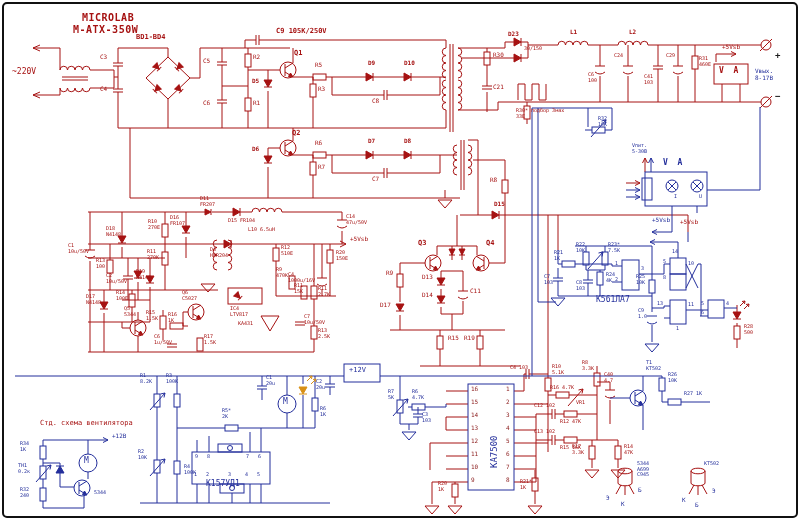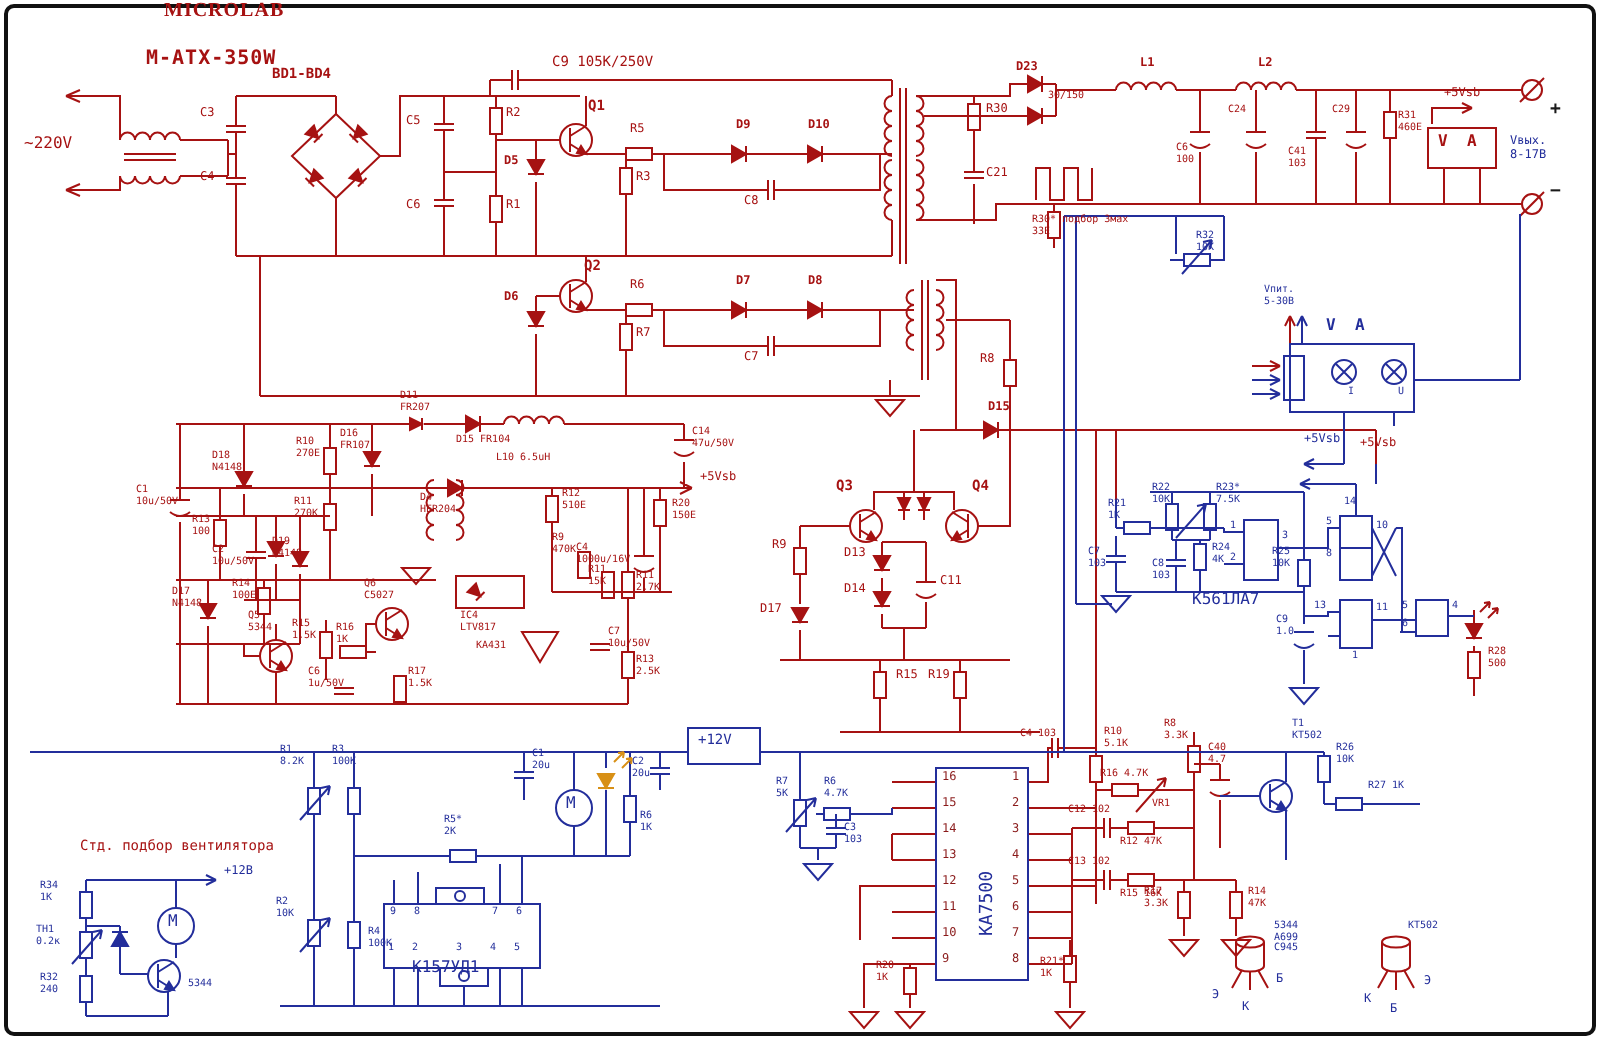--- a/index.html
+++ b/index.html
@@ -304,33 +304,33 @@
     </g>
 
     <g stroke="#d89016" color="#d89016" stroke-width="1" fill="none">
       <use href="#dd" transform="translate(303,387)"></use>
       <use href="#ledarr" transform="translate(307,381)"></use>
     </g>
   </svg>
 
   <div id="frame"></div>
 
-  <div class="ttl" style="left:82px;top:0;font-family:Liberation Serif, serif;">MICROLAB</div>
+  <div class="ttl" style="left:82px;top:12px;">MICROLAB</div>
   <div class="ttl" style="left:73px;top:24px;">M-ATX-350W</div>
 
   <div id="labels">
       <span class="lbl" style="left: 12px; top: 68px; font-size: 8px; color: rgb(166, 18, 18);">~220V</span>
       <span class="lbl" style="left: 136px; top: 34px; font-size: 7px; color: rgb(166, 18, 18); font-weight: bold;">BD1-BD4</span>
       <span class="lbl" style="left: 100px; top: 54px; font-size: 6px; color: rgb(166, 18, 18);">C3</span>
       <span class="lbl" style="left: 100px; top: 86px; font-size: 6px; color: rgb(166, 18, 18);">C4</span>
       <span class="lbl" style="left: 203px; top: 58px; font-size: 6px; color: rgb(166, 18, 18);">C5</span>
       <span class="lbl" style="left: 203px; top: 100px; font-size: 6px; color: rgb(166, 18, 18);">C6</span>
       <span class="lbl" style="left: 253px; top: 54px; font-size: 6px; color: rgb(166, 18, 18);">R2</span>
       <span class="lbl" style="left: 253px; top: 100px; font-size: 6px; color: rgb(166, 18, 18);">R1</span>
-      <span class="lbl" style="left: 276px; top: 28px; font-size: 7px; color: rgb(166, 18, 18); font-weight: normal;">C9 105K/250V</span>
+      <span class="lbl" style="left: 276px; top: 28px; font-size: 7px; color: rgb(166, 18, 18); font-weight: bold;">C9 105K/250V</span>
       <span class="lbl" style="left: 294px; top: 50px; font-size: 7px; color: rgb(166, 18, 18); font-weight: bold;">Q1</span>
       <span class="lbl" style="left: 315px; top: 62px; font-size: 6px; color: rgb(166, 18, 18);">R5</span>
       <span class="lbl" style="left: 318px; top: 86px; font-size: 6px; color: rgb(166, 18, 18);">R3</span>
       <span class="lbl" style="left: 368px; top: 60px; font-size: 6px; color: rgb(166, 18, 18); font-weight: bold;">D9</span>
       <span class="lbl" style="left: 404px; top: 60px; font-size: 6px; color: rgb(166, 18, 18); font-weight: bold;">D10</span>
       <span class="lbl" style="left: 372px; top: 98px; font-size: 6px; color: rgb(166, 18, 18);">C8</span>
       <span class="lbl" style="left: 292px; top: 130px; font-size: 7px; color: rgb(166, 18, 18); font-weight: bold;">Q2</span>
       <span class="lbl" style="left: 252px; top: 78px; font-size: 6px; color: rgb(166, 18, 18); font-weight: bold;">D5</span>
       <span class="lbl" style="left: 252px; top: 146px; font-size: 6px; color: rgb(166, 18, 18); font-weight: bold;">D6</span>
       <span class="lbl" style="left: 315px; top: 140px; font-size: 6px; color: rgb(166, 18, 18);">R6</span>
@@ -465,21 +465,21 @@
       <span class="lbl" style="left: 672px; top: 249px; font-size: 5px; color: rgb(35, 46, 155);">14</span>
       <span class="lbl" style="left: 663px; top: 259px; font-size: 5px; color: rgb(35, 46, 155);">5</span>
       <span class="lbl" style="left: 688px; top: 261px; font-size: 5px; color: rgb(35, 46, 155);">10</span>
       <span class="lbl" style="left: 663px; top: 275px; font-size: 5px; color: rgb(35, 46, 155);">8</span>
       <span class="lbl" style="left: 657px; top: 301px; font-size: 5px; color: rgb(35, 46, 155);">13</span>
       <span class="lbl" style="left: 688px; top: 302px; font-size: 5px; color: rgb(35, 46, 155);">11</span>
       <span class="lbl" style="left: 676px; top: 326px; font-size: 5px; color: rgb(35, 46, 155);">1</span>
       <span class="lbl" style="left: 701px; top: 301px; font-size: 5px; color: rgb(35, 46, 155);">5</span>
       <span class="lbl" style="left: 701px; top: 310px; font-size: 5px; color: rgb(35, 46, 155);">6</span>
       <span class="lbl" style="left: 726px; top: 301px; font-size: 5px; color: rgb(35, 46, 155);">4</span>
-      <span class="lbl" style="left: 40px; top: 420px; font-size: 7px; color: rgb(166, 18, 18);">Стд. подбор вентилятора</span>
+      <span class="lbl" style="left: 40px; top: 420px; font-size: 7px; color: rgb(166, 18, 18);">Стд. схема вентилятора</span>
       <span class="lbl" style="left: 112px; top: 433px; font-size: 6px; color: rgb(35, 46, 155);">+12В</span>
       <span class="lbl" style="left: 20px; top: 441px; font-size: 5px; color: rgb(35, 46, 155);">R34
 1К</span>
       <span class="lbl" style="left: 18px; top: 463px; font-size: 5px; color: rgb(35, 46, 155);">TH1
 0.2к</span>
       <span class="lbl" style="left: 20px; top: 487px; font-size: 5px; color: rgb(35, 46, 155);">R32
 240</span>
       <span class="lbl" style="left: 84px; top: 457px; font-size: 8px; color: rgb(35, 46, 155);">M</span>
       <span class="lbl" style="left: 94px; top: 490px; font-size: 5px; color: rgb(35, 46, 155);">5344</span>
       <span class="lbl" style="left: 140px; top: 373px; font-size: 5px; color: rgb(35, 46, 155);">R1

